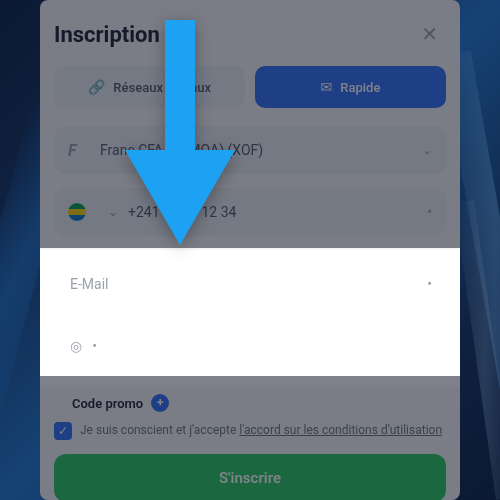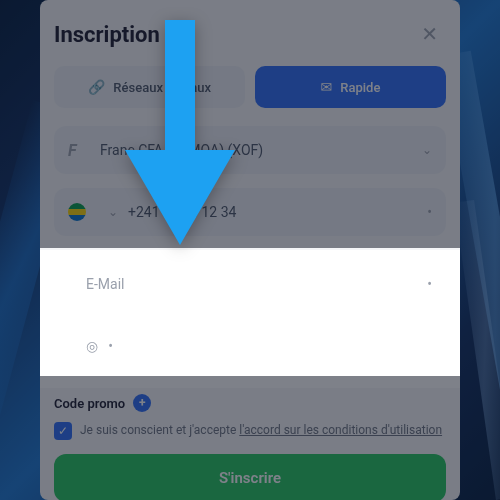--- a/index.html
+++ b/index.html
@@ -22,24 +22,24 @@
 
   .field { background: #eceef3; border-radius: 12px; height: 48px; display: flex; align-items: center; padding: 0 14px; margin-bottom: 14px; position: relative; }
   .field.white { background: #fff; }
   .field .lead { width: 22px; color: #9aa0ac; font-size: 16px; margin-right: 10px; display:flex; align-items:center; }
   .field .flag { width: 18px; height: 18px; border-radius: 50%; background: linear-gradient(to bottom, #009e49 33%, #ffd700 33% 66%, #0072ce 66%); display:inline-block; }
   .field .chev { font-size: 12px; color: #9aa0ac; margin-left: 8px; }
   .field .text { flex: 1; font-size: 14px; color: #4a5568; }
   .field .placeholder { flex: 1; font-size: 14px; color: #9aa0ac; }
   .field .trail { color: #9aa0ac; font-size: 14px; display:flex; gap:10px; align-items:center; }
 
-  .highlight-zone { background: #fff; margin: 0 -14px; padding: 10px 14px 4px 32px; }
+  .highlight-zone { background: #fff; margin: 0 -14px; padding: 10px 14px 4px 16px; }
 
   .promo-row { display: flex; align-items: center; gap: 8px; margin: 6px 0 10px 0; }
-  .promo-label { font-size: 13px; font-weight: 600; color: #1a1a2e; }
+  .promo-label { font-size: 13px; font-weight: 600; color: #1a1a2e; margin-left: 18px; }
   .promo-plus { width: 18px; height: 18px; border-radius: 50%; background: #2b6cf6; color: #fff; display: flex; align-items: center; justify-content: center; font-size: 12px; font-weight: bold; cursor:pointer; }
 
   .consent { display: flex; gap: 8px; align-items: flex-start; margin-bottom: 14px; }
   .consent .cb { width: 18px; height: 18px; border-radius: 4px; background: #2b6cf6; display:flex; align-items:center; justify-content:center; color:#fff; font-size:12px; cursor:pointer; flex-shrink:0; }
   .consent .txt { font-size: 12px; color: #6b7280; line-height: 1.4; }
   .consent .txt .link { text-decoration: underline; color: #6b7280; cursor:pointer; }
 
   .submit { height: 48px; border-radius: 12px; background: #22c55e; color: #fff; display:flex; align-items:center; justify-content:center; font-size: 15px; font-weight: 600; cursor:pointer; }
   .clear-window { position:absolute; left:40px; top:248px; width:420px; height:128px; background:transparent; box-shadow: 0 0 0 9999px rgba(20,25,40,0.55); pointer-events:none; }
 

